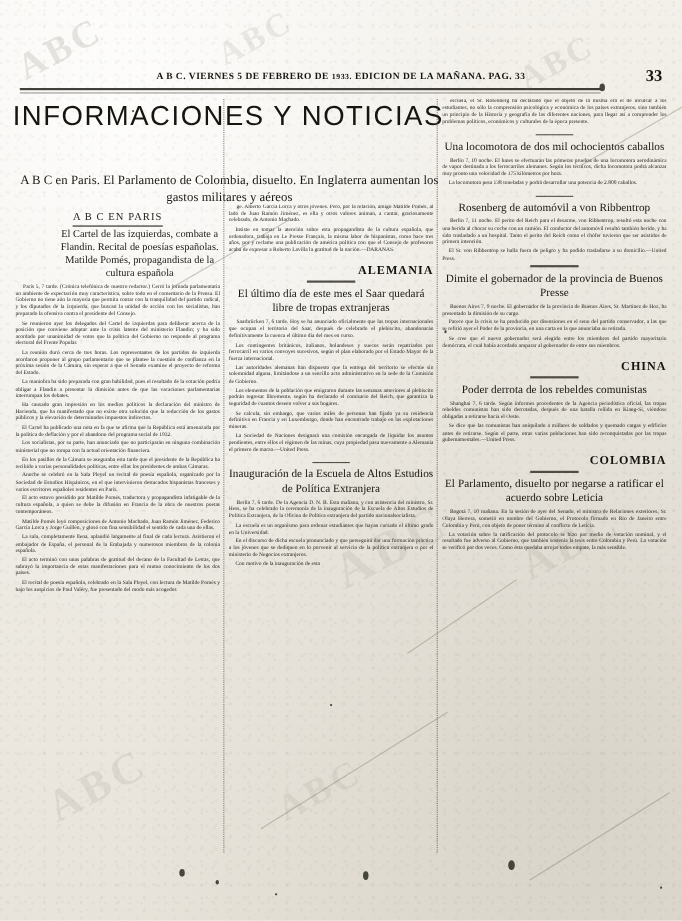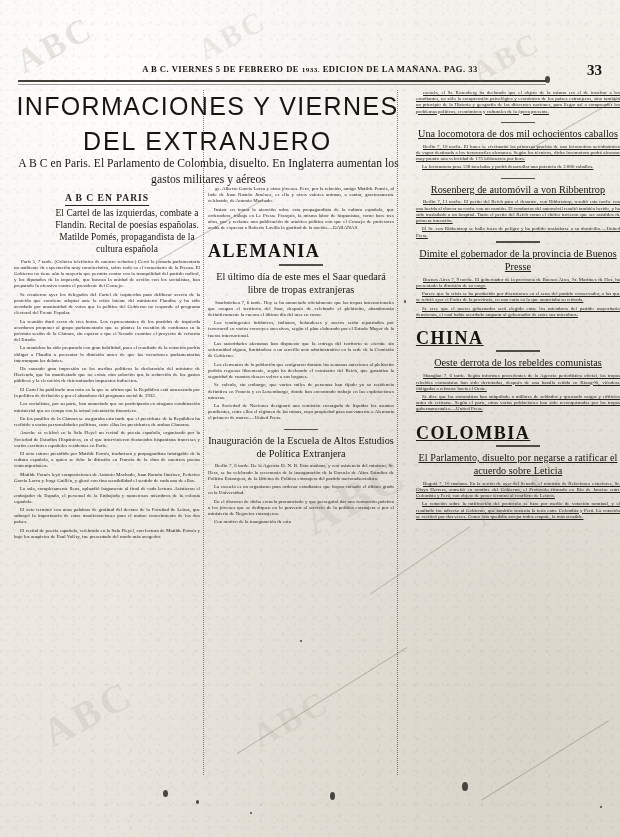--- a/index.html
+++ b/index.html
@@ -84,34 +84,34 @@
   
   .col{
     position:absolute;top:186px;bottom:64px;
     font-size:5.0px;line-height:1.235;
     text-align:justify;
     color:#211f19;
     overflow:hidden;
   }
   #col1{left:14px;width:186px;}
   #col2{left:208px;width:186px;}
-  #col3{left:416px;width:204px;top:90px;text-decoration:underline;}
+  #col3{left:402px;width:204px;top:90px;}
   .vrule{
     position:absolute;top:90px;bottom:62px;width:0;
     border-left:1px dotted #5b564a;opacity:.75;
   }
   #v1{left:203px;}
   #v2{left:397px;}
 
   
   .sec-head{
-    text-align:left;
+    text-align:right;
     font-family:"Liberation Serif",serif;
     font-weight:700;
-    font-size:18px;
+    font-size:11px;
     letter-spacing:.085em;
     color:#16140f;
     margin:9px 0 1px;
   }
   .sec-head-rule{
     width:44px;height:0;margin:0 auto 5px;
     border-top:2px solid #2a271f;opacity:.8;
   }
   .hl{
     text-align:center;
@@ -122,21 +122,21 @@
     margin:2px 0 3px;
     letter-spacing:.004em;
   }
   .hl.sm{font-size:9.4px;margin-left:40px;}
   .dash{
     width:34px;height:0;margin:7px auto 5px;
     border-top:1.4px solid #2a271f;opacity:.78;
   }
   .kicker{
     text-align:center;font-size:9.6px;letter-spacing:.10em;
-    font-weight:700;margin:6px 0 2px;
+    font-weight:400;margin:6px 0 2px;
   }
   .kicker-u{border-bottom:1.6px solid #26241d;display:inline-block;padding-bottom:1px;}
 
   
   .bt{margin:0 0 2.2px;text-indent:6px;}
   .bt.first{text-indent:7px;}
 
   
   .blot{position:absolute;background:#2c2a22;border-radius:50%;opacity:.85;}
   .streak{position:absolute;background:#6e6759;opacity:.35;}
@@ -155,22 +155,21 @@
     <span class="sm">1933.</span>
     <span>EDICION DE LA MAÑANA.</span>
     <span>PAG.</span>
     <span>33</span>
   </div>
   <div class="mast-rule"></div>
   <div class="mast-rule2"></div>
   <div class="folio">33</div>
 
   <div class="display">
-    <div class="l1">INFORMACIONES Y VIERNES</div>
-    <div class="l2">DEL EXTRANJERO</div>
+    <div class="l1">INFORMACIONES Y NOTICIAS</div>
   </div>
 
   <div class="deck">A B C en Paris. El Parlamento de Colombia, disuelto. En Inglaterra aumentan los gastos militares y aéreos</div>
 
   <div class="vrule" id="v1"></div>
   <div class="vrule" id="v2"></div>
 
   <div class="col" id="col1">
     <div class="kicker">
       <span class="kicker-u">A B C EN PARIS</span>
@@ -231,21 +230,21 @@
         <div class="hl">Rosenberg de automóvil a von Ribbentrop</div>
         <p class="bt first">Berlín 7, 11 noche. El perito del Reich para el desarme, von Ribbentrop, resultó esta noche con una herida al chocar su coche con un camión. El conductor del automóvil resultó también herido, y ha sido trasladado a un hospital. Tanto el perito del Reich como el chófer tuvieron que ser asistidos de primera intención.</p>
         <p class="bt">El Sr. von Ribbentrop se halla fuera de peligro y ha podido trasladarse a su domicilio.—United Press.</p>
         <div class="sec-head-rule"></div>
         <div class="hl">Dimite el gobernador de la provincia de Buenos Presse</div>
         <p class="bt first">Buenos Aires 7, 9 noche. El gobernador de la provincia de Buenos Aires, Sr. Martínez de Hoz, ha presentado la dimisión de su cargo.</p>
         <p class="bt">Parece que la crisis se ha producido por disensiones en el seno del partido conservador, a las que se refirió ayer el Poder de la provincia, en una carta en la que anunciaba su retirada.</p>
         <p class="bt">Se cree que el nuevo gobernador será elegido entre los miembros del partido mayoritario demócrata, el cual había acordado amparar al gobernador de entre sus miembros.</p>
         <div class="sec-head">CHINA</div>
         <div class="sec-head-rule"></div>
-        <div class="hl">Oeste derrota de los rebeldes comunistas</div>
+        <div class="hl">Poder derrota de los rebeldes comunistas</div>
         <p class="bt first">Shanghai 7, 6 tarde. Según informes procedentes de la Agencia periodística oficial, las tropas rebeldes comunistas han sido derrotadas, después de una batalla reñida en Kiang-Si, viéndose obligadas a retirarse hacia el Oeste.</p>
         <p class="bt">Se dice que las comunistas han aniquilado a millares de soldados y quemado cargas y edificios antes de retirarse. Según el parte, otras varias poblaciones han sido reconquistadas por las tropas gubernamentales.—United Press.</p>
         <div class="sec-head">COLOMBIA</div>
         <div class="sec-head-rule"></div>
         <div class="hl">El Parlamento, disuelto por negarse a ratificar el acuerdo sobre Leticia</div>
         <p class="bt first">Bogotá 7, 10 mañana. En la sesión de ayer del Senado, el ministro de Relaciones exteriores, Sr. Olaya Herrera, sometió en nombre del Gobierno, el Protocolo firmado en Río de Janeiro entre Colombia y Perú, con objeto de poner término al conflicto de Leticia.</p>
         <p class="bt">La votación sobre la ratificación del protocolo se hizo por medio de votación nominal, y el resultado fue adverso al Gobierno, que también sostenía la tesis entre Colombia y Perú. La votación se verificó por dos veces. Como ésta quedaba arrojar todos empate, la más sensible.</p>
       </div>
   </div>
 

